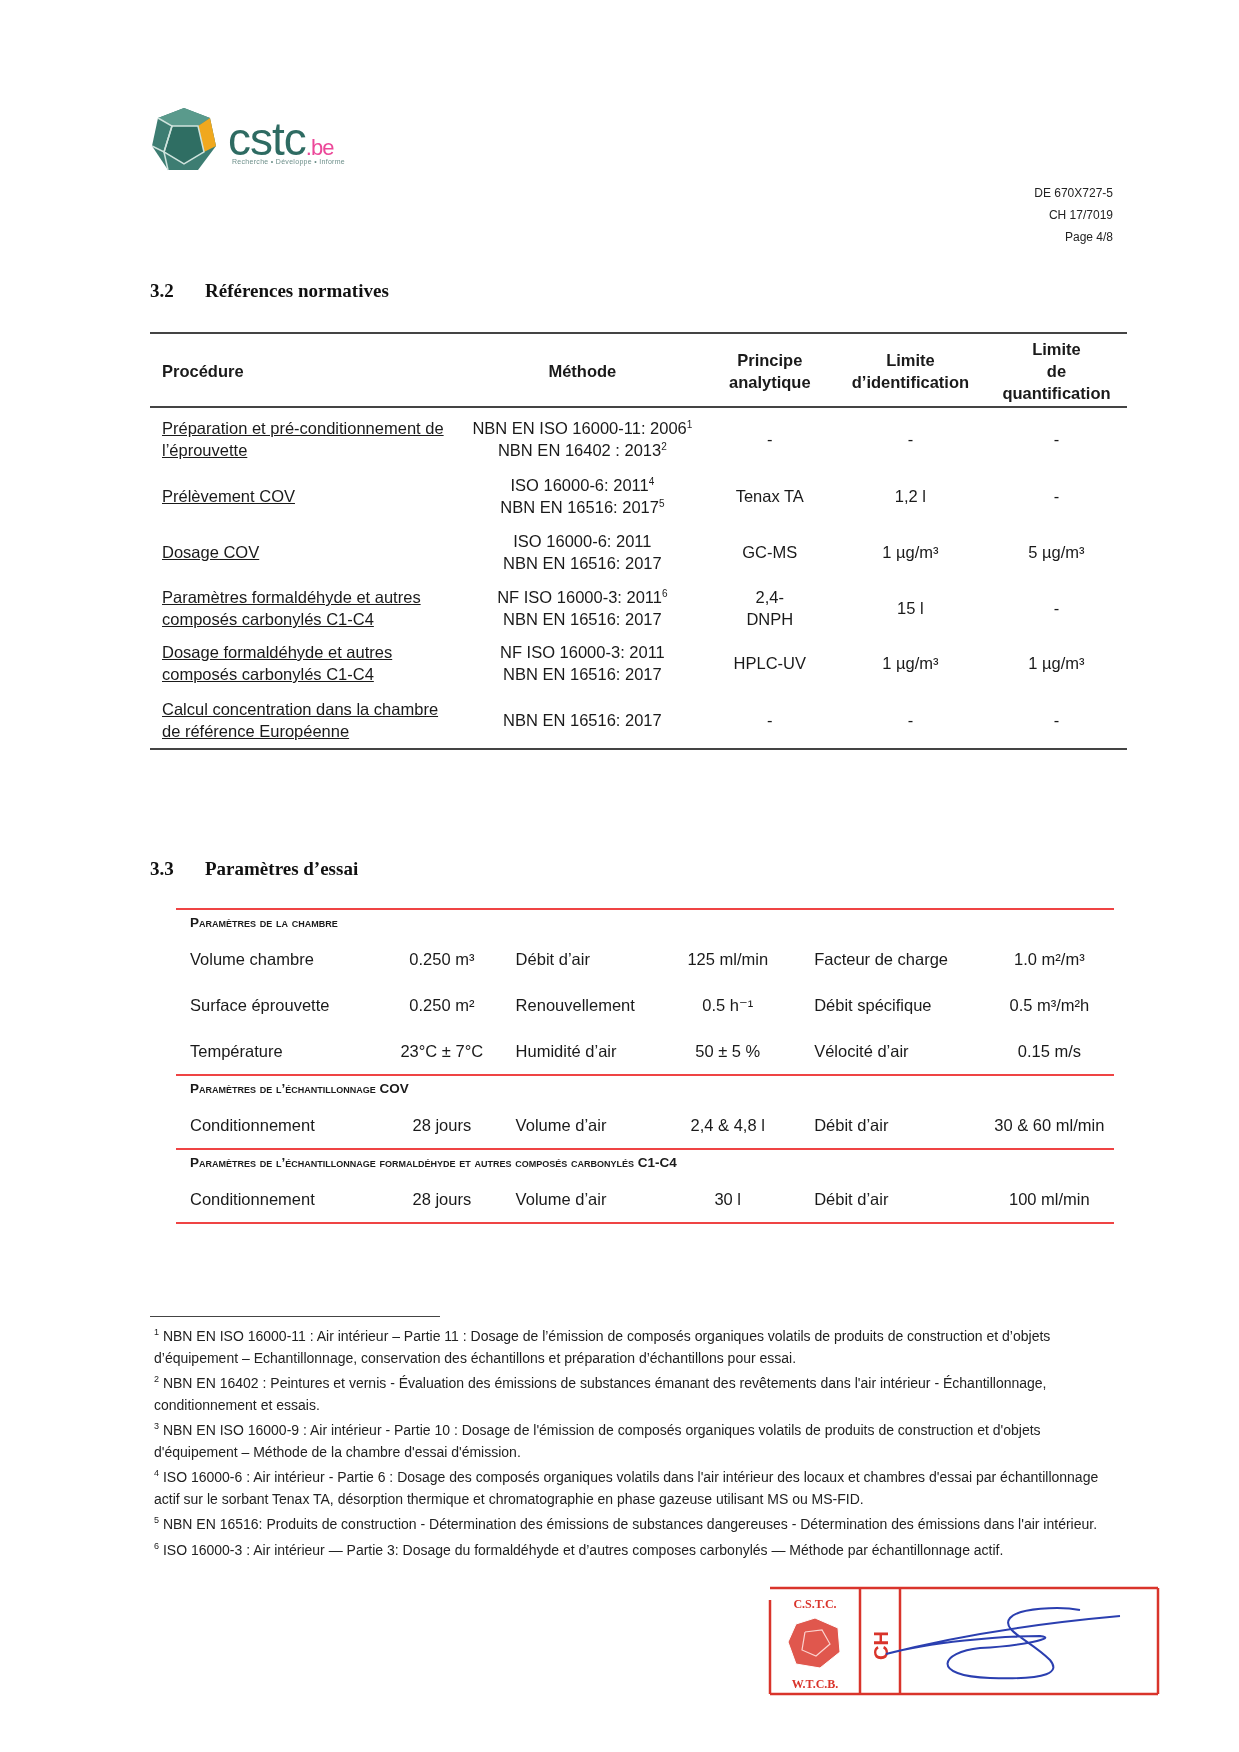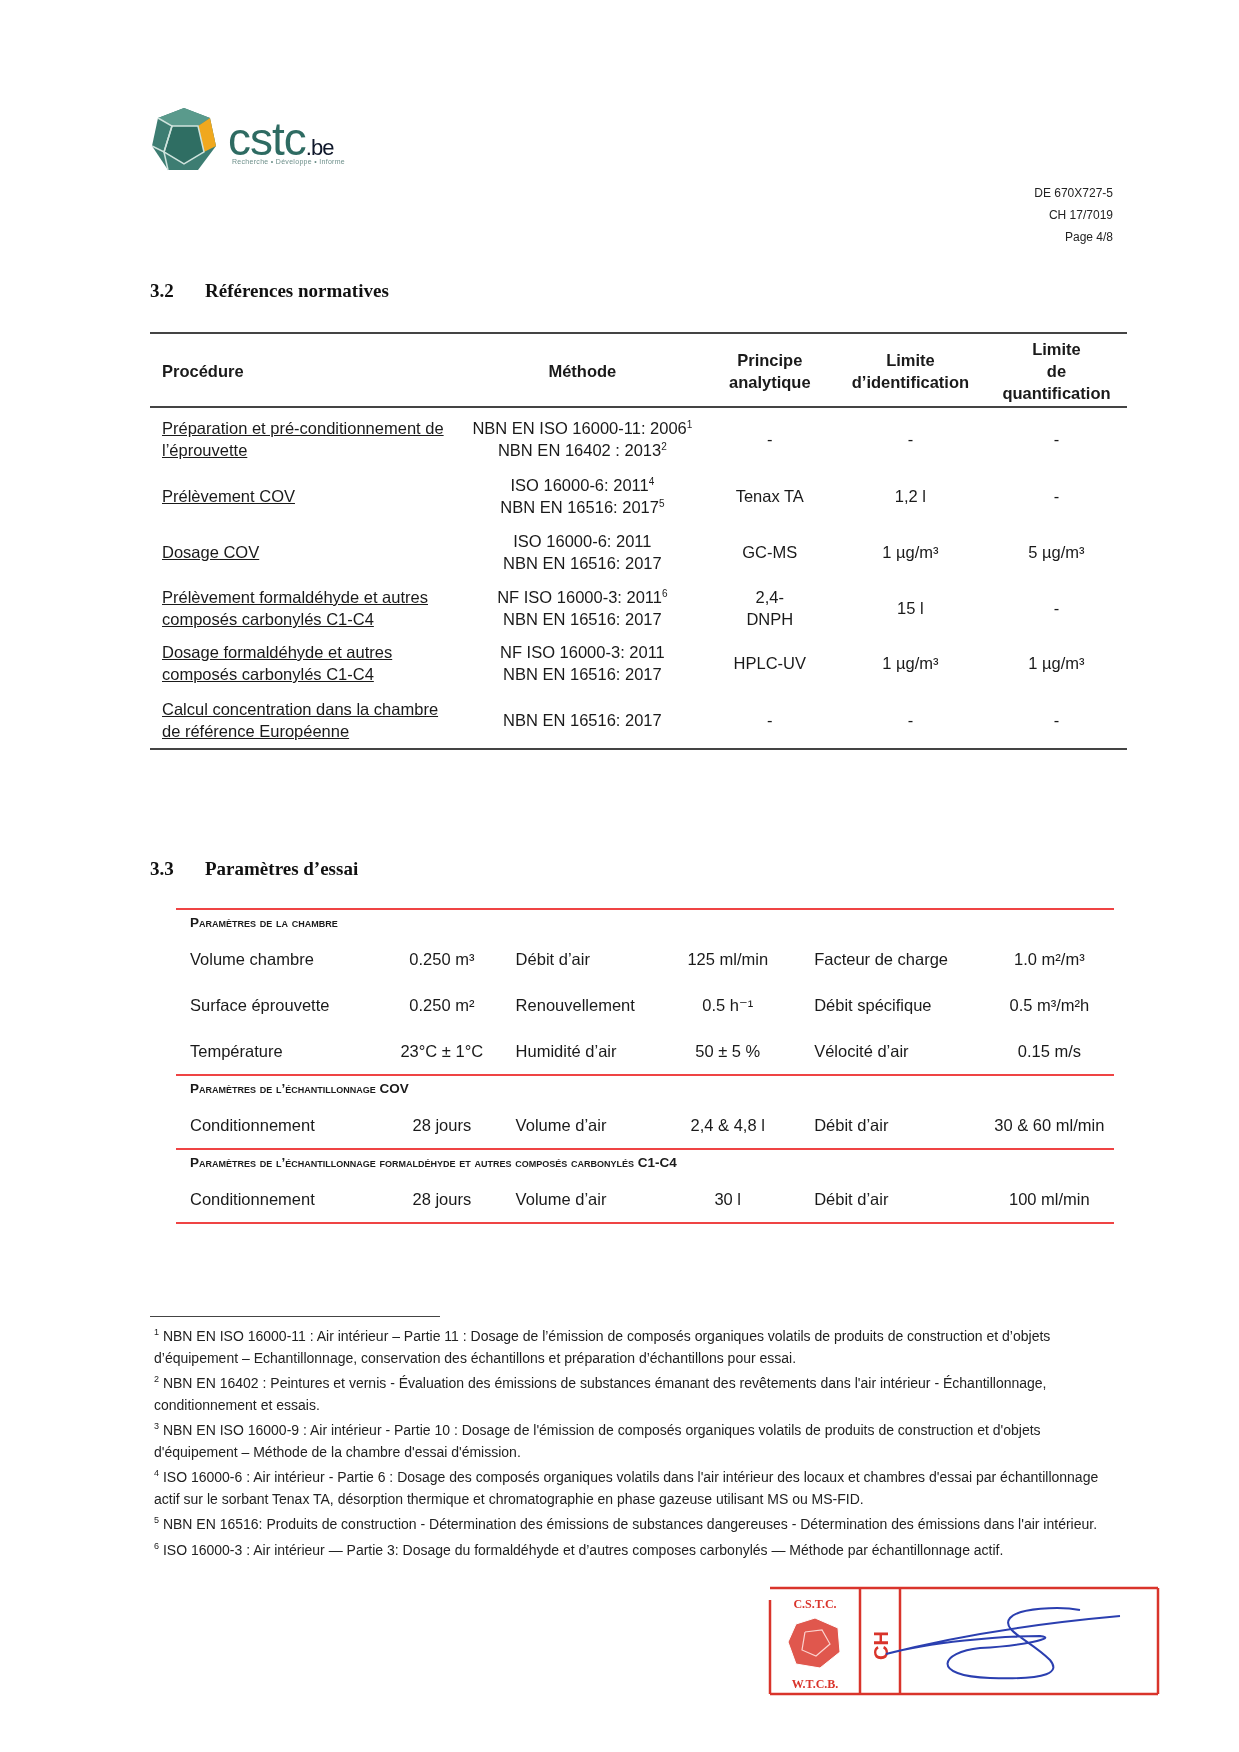--- a/index.html
+++ b/index.html
@@ -3,21 +3,21 @@
 <meta charset="utf-8">
 <style>
   html, body { margin: 0; padding: 0; background: #fff; }
   body { width: 1239px; height: 1752px; position: relative; overflow: hidden;
          font-family: "Liberation Sans", "DejaVu Sans", sans-serif; color: #1a1a1a; }
   .abs { position: absolute; }
 
   
   .logo { left: 148px; top: 104px; width: 240px; height: 80px; }
   .logo-text { left: 228px; top: 112px; font-size: 46px; color: #2e6b62; letter-spacing: -1px; font-weight: normal; }
-  .logo-text .be { font-size: 22px; color: #0f172a; }
+  .logo-text .be { font-size: 22px; color: #ec4899; }
   .logo-tag { left: 232px; top: 158px; font-size: 7px; color: #6d8f8a; letter-spacing: 0.3px; }
 
   
   .ref { right: 126px; top: 182px; text-align: right; font-size: 12px; line-height: 22px; color: #222; }
 
   h2.sec { position: absolute; margin: 0; font-size: 19px; font-weight: bold; color: #111; font-family: Liberation Serif, serif; }
   h2.sec .num { display: inline-block; width: 55px; }
 
   
   table.norm { position: absolute; left: 150px; top: 332px; width: 977px; border-collapse: collapse; font-size: 16.5px; }
@@ -112,21 +112,21 @@
         <td class="proc">Dosage COV</td>
         <td class="c">
           <div>ISO 16000-6: 2011</div>
           <div>NBN EN 16516: 2017</div>
         </td>
         <td class="c">GC-MS</td>
         <td class="c">1 µg/m³</td>
         <td class="c">5 µg/m³</td>
       </tr>
       <tr style="height: 54px;">
-        <td class="proc">Prélèvement formaldéhyde et autres composés carbonylés C1-C4</td>
+        <td class="proc">Paramètres formaldéhyde et autres composés carbonylés C1-C4</td>
         <td class="c">
           <div>NF ISO 16000-3: 2011<sup>6</sup></div>
           <div>NBN EN 16516: 2017</div>
         </td>
         <td class="c">
           <div>2,4-</div>
           <div>DNPH</div>
         </td>
         <td class="c">15 l</td>
         <td class="c">-</td>
@@ -170,21 +170,21 @@
     <div class="row">
       <div class="c1">Surface éprouvette</div>
       <div class="c2">0.250 m²</div>
       <div class="c3">Renouvellement</div>
       <div class="c4">0.5 h⁻¹</div>
       <div class="c5">Débit spécifique</div>
       <div class="c6">0.5 m³/m²h</div>
     </div>
     <div class="row">
       <div class="c1">Température</div>
-      <div class="c2">23°C ± 1°C</div>
+      <div class="c2">23°C ± 7°C</div>
       <div class="c3">Humidité d’air</div>
       <div class="c4">50 ± 5 %</div>
       <div class="c5">Vélocité d’air</div>
       <div class="c6">0.15 m/s</div>
     </div>
     <div class="hdr sep">Paramètres de l’échantillonnage COV</div>
     <div class="row">
       <div class="c1">Conditionnement</div>
       <div class="c2">28 jours</div>
       <div class="c3">Volume d’air</div>

